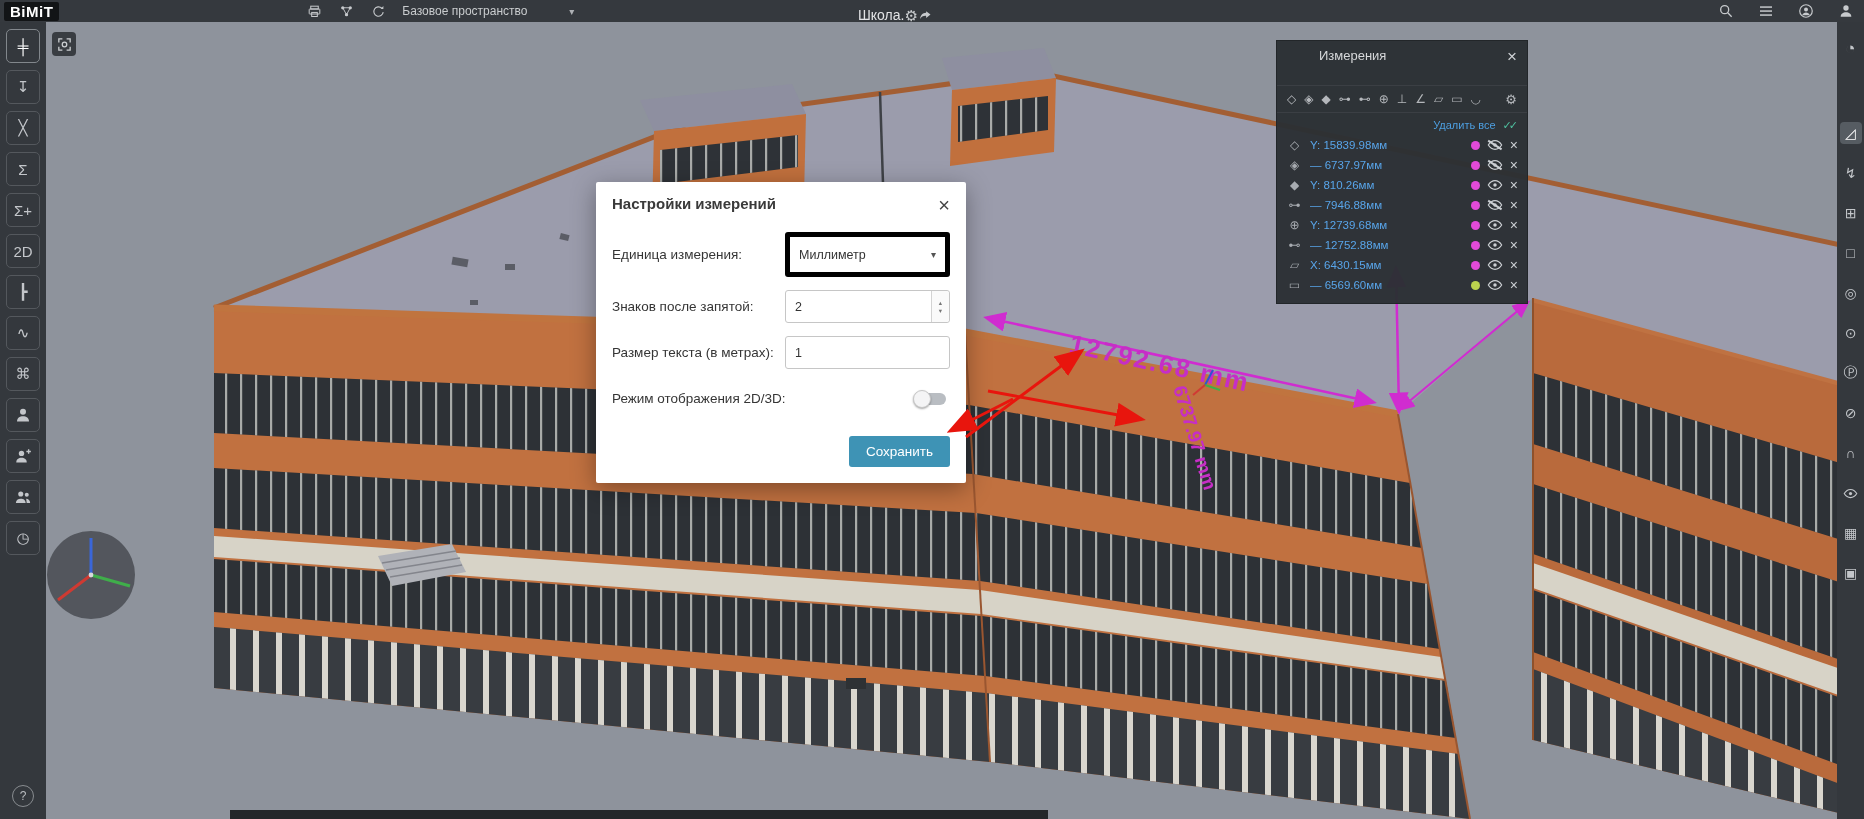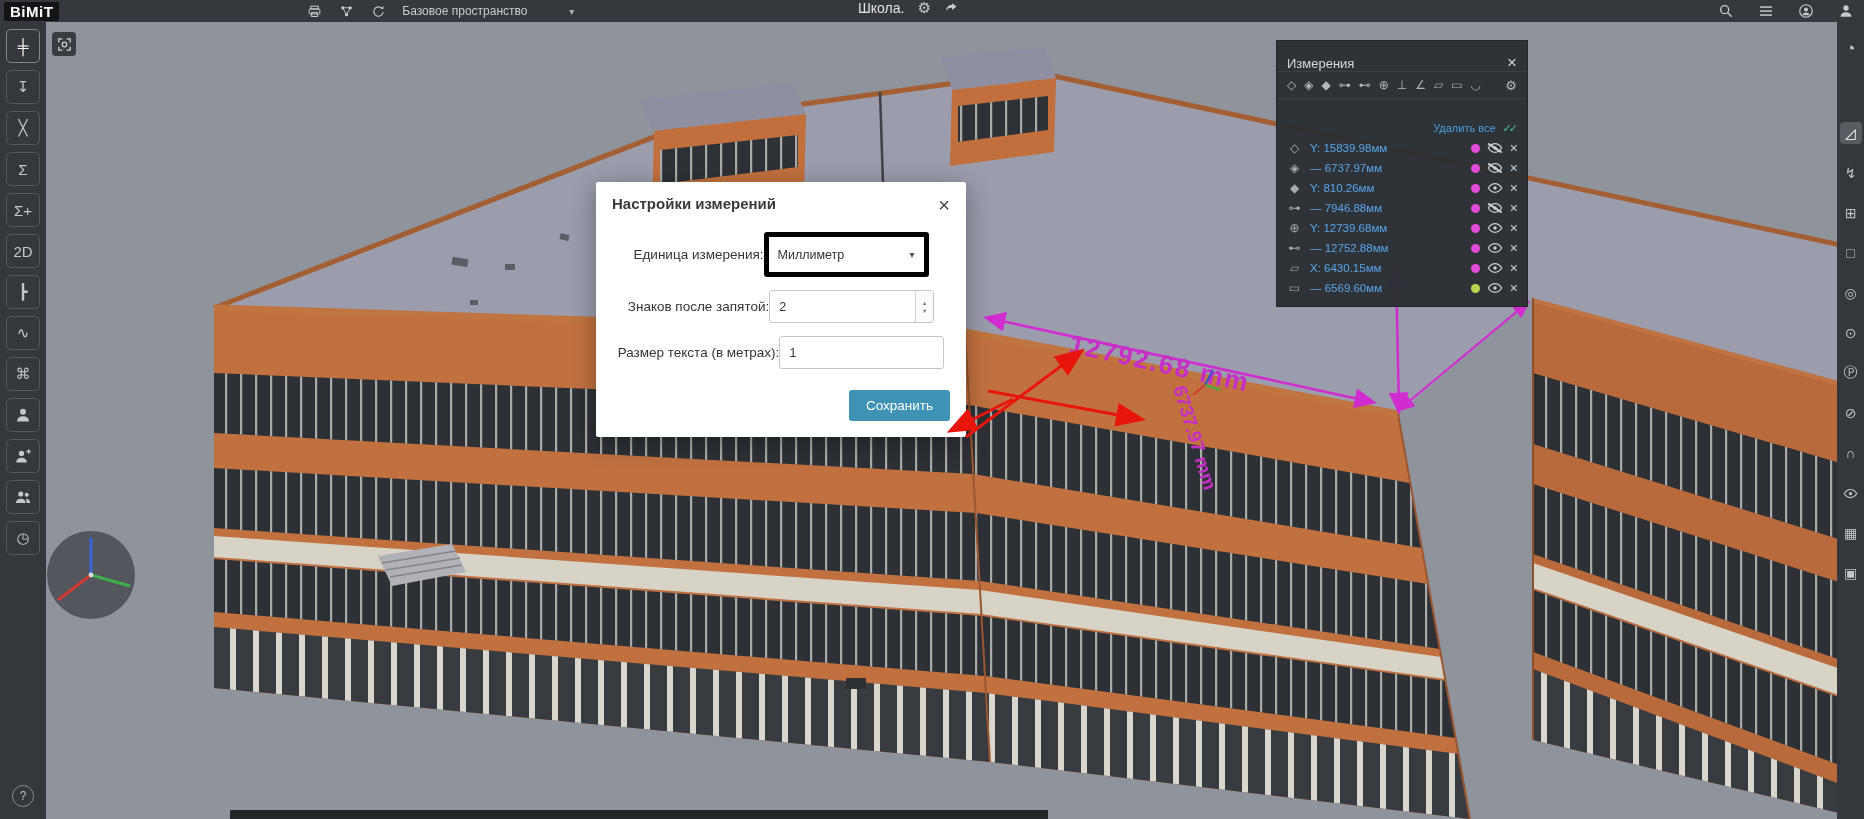--- a/index.html
+++ b/index.html
@@ -7,21 +7,21 @@
   #stage{position:relative;width:1864px;height:819px;overflow:hidden;}
   #scene{position:absolute;inset:0;z-index:0;}
   #callouts{position:absolute;inset:0;z-index:60;pointer-events:none;}
   
   #topbar{position:absolute;top:0;left:0;right:0;height:22px;background:#35393e;display:flex;align-items:center;z-index:40;color:#c7cacd;}
   .logo{margin-left:4px;background:#121416;color:#fff;font-weight:bold;font-size:15px;padding:1px 6px;border-radius:2px;letter-spacing:.5px;}
   .tb-icons{display:flex;gap:17px;margin-left:248px;align-items:center;}
   .ic{width:15px;height:15px;display:block;}
   .tb-workspace{display:flex;align-items:center;margin-left:16px;width:172px;font-size:12px;color:#c9ccce;cursor:pointer;}
   .tb-workspace .chev{margin-left:auto;font-size:10px;color:#aeb1b5;}
-  .tb-center{position:absolute;left:858px;top:0;height:23px;display:flex;align-items:flex-start;gap:13px;}
+  .tb-center{position:absolute;left:858px;top:0;height:23px;display:flex;align-items:flex-end;}
   .tb-title{font-size:14px;color:#e2e3e5;}
   .glyph-btn{background:none;border:none;color:#c7cacd;padding:0;line-height:1;cursor:pointer;font-family:inherit;}
   .gear-glyph{font-size:15px;}
   .tb-right{position:absolute;right:10px;top:0;height:22px;display:flex;align-items:center;gap:24px;}
   .tb-right .ic{width:16px;height:16px;}
   
   #ltb{position:absolute;top:22px;left:0;width:46px;bottom:0;background:#34383d;z-index:40;display:flex;flex-direction:column;align-items:center;padding-top:7px;gap:7px;box-sizing:border-box;}
   .ltb-btn{width:34px;height:34px;border:1px solid #54585d;border-radius:5px;background:transparent;color:#c3c6ca;font-size:15px;display:flex;align-items:center;justify-content:center;font-family:inherit;cursor:pointer;padding:0;flex:none;}
   .ltb-btn.active{color:#fff;border-color:#82878c;}
   .ltb-btn svg{width:18px;height:18px;}
@@ -30,43 +30,43 @@
   #rtb{position:absolute;top:22px;right:0;width:27px;bottom:0;background:#34383d;z-index:40;display:flex;flex-direction:column;align-items:center;padding-top:16px;gap:18px;box-sizing:border-box;}
   .rtb-btn{width:22px;height:22px;display:flex;align-items:center;justify-content:center;font-size:14px;background:none;border:none;color:#c3c6ca;padding:0;cursor:pointer;font-family:inherit;flex:none;}
   .rtb-btn.first{margin-bottom:44px;font-size:17px;}
   .rtb-btn.active{background:#565c62;border-radius:4px;color:#fff;}
   .rtb-btn svg{width:15px;height:15px;}
   
   #focusbtn{position:absolute;left:52px;top:32px;width:24px;height:24px;background:rgba(42,46,50,.85);border:none;border-radius:4px;color:#cdd0d3;z-index:30;display:flex;align-items:center;justify-content:center;padding:3px;cursor:pointer;}
   #focusbtn svg{width:17px;height:17px;}
   
   #mpanel{position:absolute;left:1276px;top:40px;width:252px;background:rgba(43,47,52,.97);z-index:45;border:1px solid #222629;color:#c9ccd0;padding-bottom:8px;box-sizing:border-box;}
-  .mp-head{height:30px;display:flex;align-items:flex-end;padding:0 10px;font-size:13px;color:#d6d8da;}
+  .mp-head{height:30px;display:flex;align-items:flex-start;padding:7px 10px;font-size:13px;color:#d6d8da;margin-left:32px;}
   .mp-close{margin-left:auto;font-size:17px;color:#cfd2d5;background:none;border:none;line-height:1;padding:0;cursor:pointer;}
   .mp-tools{height:26px;display:flex;align-items:center;gap:4px;padding:0 8px;border-top:1px solid #3b3f44;border-bottom:1px solid #3b3f44;}
   .mp-tool{font-size:12px;color:#b4b7bb;background:none;border:none;padding:0 2px;line-height:1;cursor:pointer;font-family:inherit;}
   .mp-gear{margin-left:auto;font-size:13px;}
-  .mp-delall{height:20px;display:flex;align-items:center;justify-content:flex-end;gap:4px;padding:0 9px;font-size:11px;margin-top:19px;}
+  .mp-delall{height:20px;display:flex;align-items:center;justify-content:flex-end;gap:4px;padding:0 9px;font-size:11px;margin-top:2px;}
   .mp-delall .lbl{color:#4d9fe0;background:none;border:none;font-size:11px;padding:0;cursor:pointer;font-family:inherit;}
   .mp-delall .chk{color:#4fc2a0;font-size:11px;letter-spacing:-3px;margin-left:3px;padding-right:3px;}
   .mrow{height:20px;display:flex;align-items:center;padding:0 9px;gap:7px;}
   .mrow .ticon{width:17px;font-size:12px;color:#a7abb0;text-align:center;flex:none;}
   .mrow .val{flex:1;font-size:11.5px;color:#58a5ea;white-space:nowrap;}
   .dotbtn,.eyebtn{background:none;border:none;padding:0;display:flex;cursor:pointer;flex:none;}
   .dot{width:9px;height:9px;border-radius:50%;background:#e24ad8;display:block;}
   .eyew{width:16px;height:16px;color:#ccd0d4;position:relative;display:flex;}
   .eyew svg{width:16px;height:16px;}
   .eyew.off::after{content:"";position:absolute;left:0;top:7px;width:16px;height:1.5px;background:#ccd0d4;transform:rotate(33deg);}
   .mrow .x{font-size:14px;color:#ccd0d4;background:none;border:none;padding:0;line-height:1;cursor:pointer;flex:none;}
   
   #modal{position:absolute;left:596px;top:182px;width:370px;background:#fff;border-radius:2px;box-shadow:0 6px 24px rgba(0,0,0,.35);z-index:50;color:#333;box-sizing:border-box;}
   .md-head{display:flex;align-items:flex-start;padding:13px 16px 4px;}
   .md-title{font-size:15px;font-weight:700;color:#3a3a3a;}
   .md-close{margin-left:auto;font-size:20px;color:#444;background:none;border:none;line-height:1;padding:0;cursor:pointer;}
-  .md-row{display:flex;align-items:center;justify-content:center;margin:13px 16px;min-height:33px;}
+  .md-row{display:flex;align-items:center;justify-content:space-between;margin:13px 16px;min-height:33px;}
   .md-label{font-size:13.5px;color:#353535;}
   .md-ctl{display:flex;justify-content:flex-end;align-items:center;}
   .select{width:165px;height:45px;border:5px solid #000000;border-radius:3px;display:flex;align-items:center;padding:0 9px;font-size:12.5px;color:#333;background:#fff;box-sizing:border-box;cursor:pointer;}
   .select .chev{margin-left:auto;font-size:10px;color:#555;}
   .field{width:165px;height:33px;border:1px solid #c6c6c6;border-radius:3px;display:flex;align-items:center;padding:0 0 0 9px;font-size:12.5px;color:#333;box-sizing:border-box;}
   .field .fval{flex:1;}
   .stepper{width:17px;height:100%;border-left:1px solid #d3d3d3;display:flex;flex-direction:column;align-items:center;justify-content:center;color:#777;font-size:6.5px;line-height:1.15;background:#fafafa;border-radius:0 3px 3px 0;cursor:pointer;}
   .swatch{width:21px;height:19px;border:1px solid #9b9b9b;background:#e51ac4;cursor:pointer;padding:0;}
   .toggle{position:relative;width:30px;height:12px;border-radius:6px;background:#b9bdc2;margin-right:4px;border:none;padding:0;cursor:pointer;}
   .knob{position:absolute;left:-3px;top:-3px;width:18px;height:18px;border-radius:50%;background:#f4f4f5;border:1px solid #c7c7c7;box-shadow:0 1px 2px rgba(0,0,0,.35);box-sizing:border-box;display:block;}
@@ -568,20 +568,28 @@
       </div>
     </div>
     <div class="md-row">
       <span class="md-label">Размер текста (в метрах):</span>
       <div class="md-ctl">
         <div class="field">
           <span class="fval">1</span>
         </div>
       </div>
     </div>
+    <div class="md-row">
+      <span class="md-label">Режим отображения 2D/3D:</span>
+      <div class="md-ctl">
+        <button class="toggle">
+            <span class="knob"></span>
+          </button>
+      </div>
+    </div>
     <div class="md-foot">
       <button class="save">Сохранить</button>
     </div>
   </div>
 
   <svg id="callouts" viewBox="0 0 1864 819" xmlns="http://www.w3.org/2000/svg">
     <defs>
       <marker id="rah" markerWidth="10" markerHeight="8" refX="8" refY="4" orient="auto">
           <polygon points="0,0 10,4 0,8" fill="#e8150d"></polygon>
         </marker>

